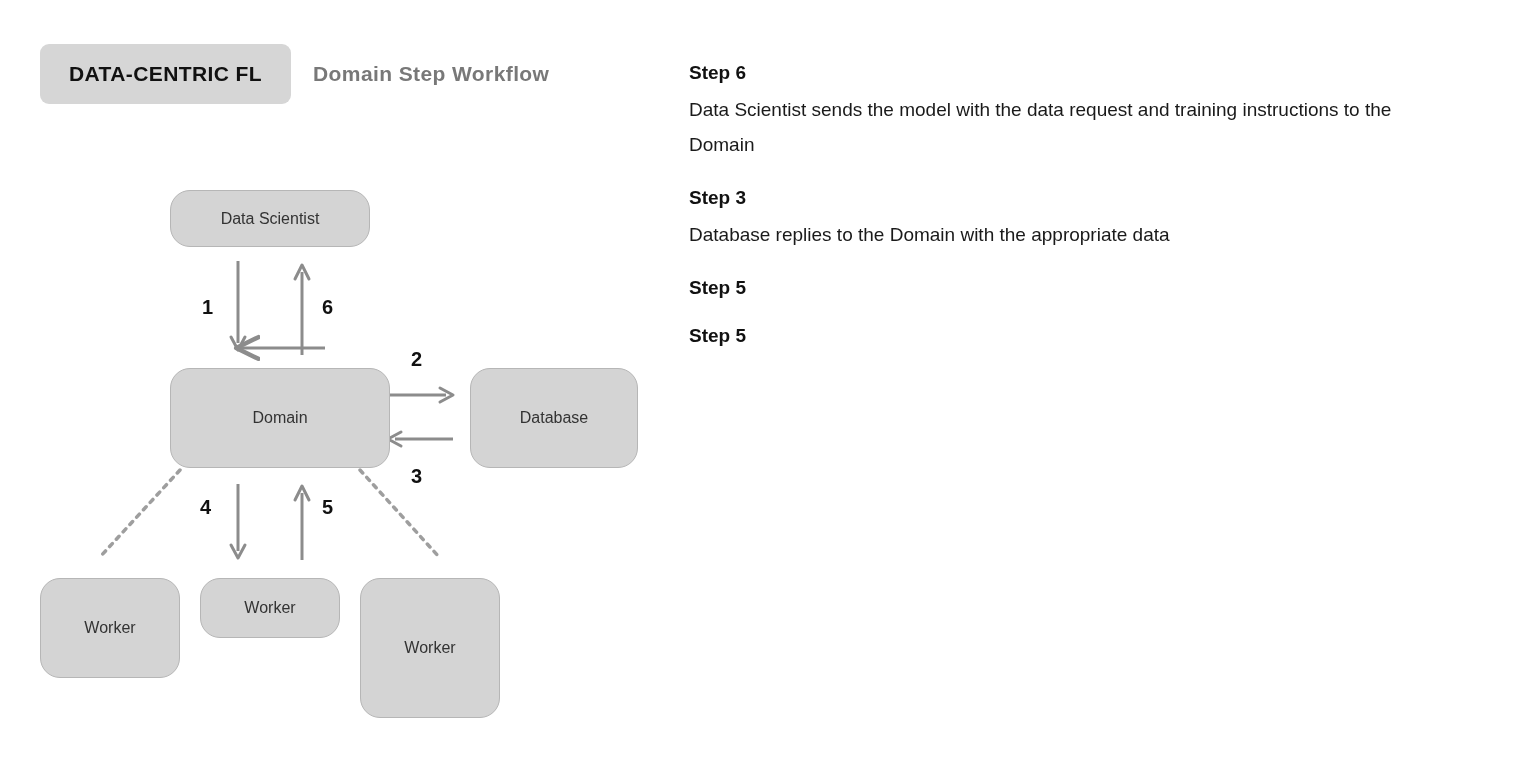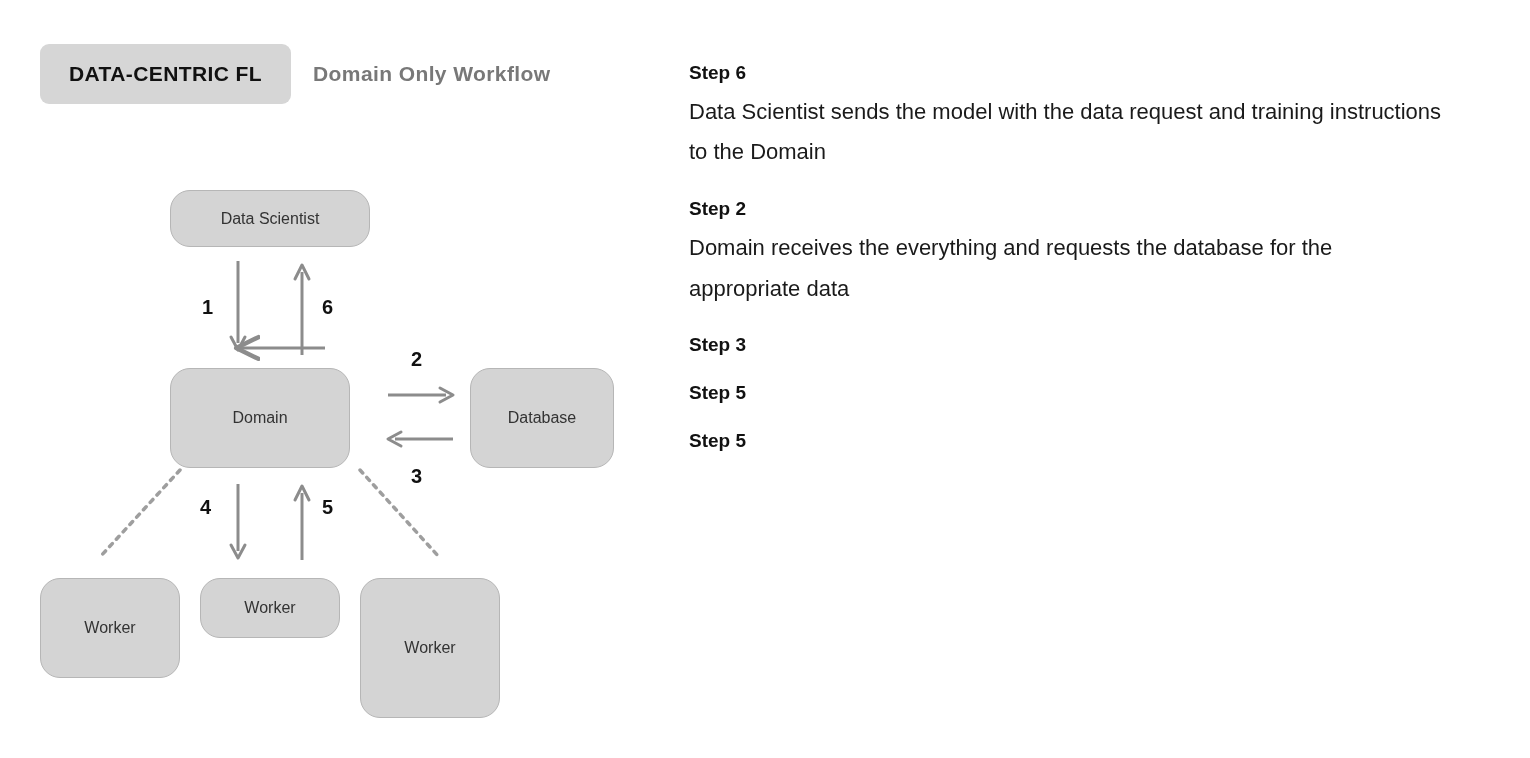--- a/index.html
+++ b/index.html
@@ -64,22 +64,22 @@
     border: 1px solid #b6b6b6;
     border-radius: 20px;
     display: flex;
     align-items: center;
     justify-content: center;
     font-size: 16px;
     color: #333333;
     font-family: "Liberation Sans", sans-serif;
   }
   #node-data-scientist { left: 170px; top: 190px;  width: 200px; height: 57px; }
-  #node-domain         { left: 170px; top: 368px;  width: 180px; height: 100px; }
-  #node-database       { left: 470px; top: 368px;  width: 144px; height: 100px; }
+  #node-domain         { left: 170px; top: 368px;  width: 220px; height: 100px; }
+  #node-database       { left: 470px; top: 368px;  width: 168px; height: 100px; }
   #node-worker-1       { left: 40px;  top: 578px;  width: 140px; height: 100px; }
   #node-worker-2       { left: 200px; top: 578px;  width: 140px; height: 60px; }
   #node-worker-3       { left: 360px; top: 578px;  width: 140px; height: 140px; }
 
   .edge-label {
     position: absolute;
     font-size: 20px;
     font-weight: bold;
     color: #111111;
     font-family: "Liberation Sans", sans-serif;
@@ -107,33 +107,33 @@
   }
   .step { margin-bottom: 25px; }
   .step-heading {
     font-size: 19px;
     font-weight: bold;
     color: #111111;
     margin: 0 0 7px 0;
     line-height: 1.2;
   }
   .step-body {
-    font-size: 22px;
+    font-size: 19px;
     color: #1a1a1a;
     margin: 0;
     line-height: 1.85;
     max-width: 760px;
   }
 </style>
 </head>
 <body>
 
 <div id="tab-bar">
   <div class="tab active">DATA-CENTRIC FL</div>
-  <div class="tab inactive">Domain Only Workflow</div>
+  <div class="tab inactive">Domain Step Workflow</div>
 </div>
 
 <div id="diagram">
 
   <svg id="arrow-layer" viewBox="0 0 660 758" width="660" height="758" xmlns="http://www.w3.org/2000/svg">
     <defs>
       <marker id="ahead" markerWidth="9" markerHeight="9" refX="7.4" refY="4.2" orient="auto" markerUnits="strokeWidth">
         <path d="M0.6,0.6 L8,4.2 L0.6,7.8" fill="none" stroke="#8c8c8c" stroke-width="1.5" stroke-linecap="round" stroke-linejoin="round"></path>
       </marker>
     </defs>
@@ -188,25 +188,22 @@
   <div class="edge-label" id="label-5">5</div>
   <div class="edge-label" id="label-6">6</div>
 </div>
 
 <div id="steps">
   <div class="step">
     <p class="step-heading">Step 6</p>
     <p class="step-body">Data Scientist sends the model with the data request and training instructions to the Domain</p>
   </div>
   <div class="step">
-    <p class="step-heading">Step 2</p>
-    <p class="step-body">Domain receives the everything and requests the database for the appropriate data</p>
-  </div>
-  <div class="step">
     <p class="step-heading">Step 3</p>
+    <p class="step-body">Database replies to the Domain with the appropriate data</p>
   </div>
   <div class="step">
     <p class="step-heading">Step 5</p>
   </div>
   <div class="step">
     <p class="step-heading">Step 5</p>
   </div>
   <div class="step">
   </div>
 </div>

